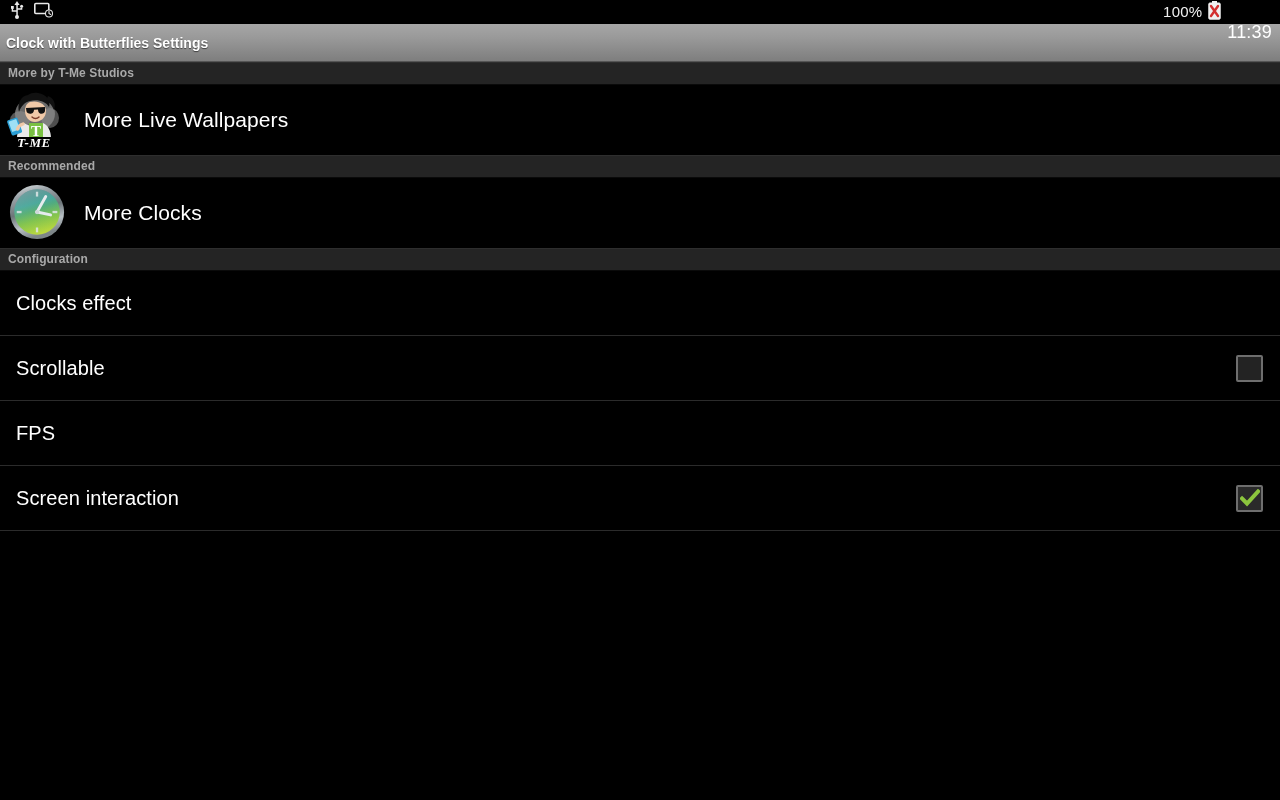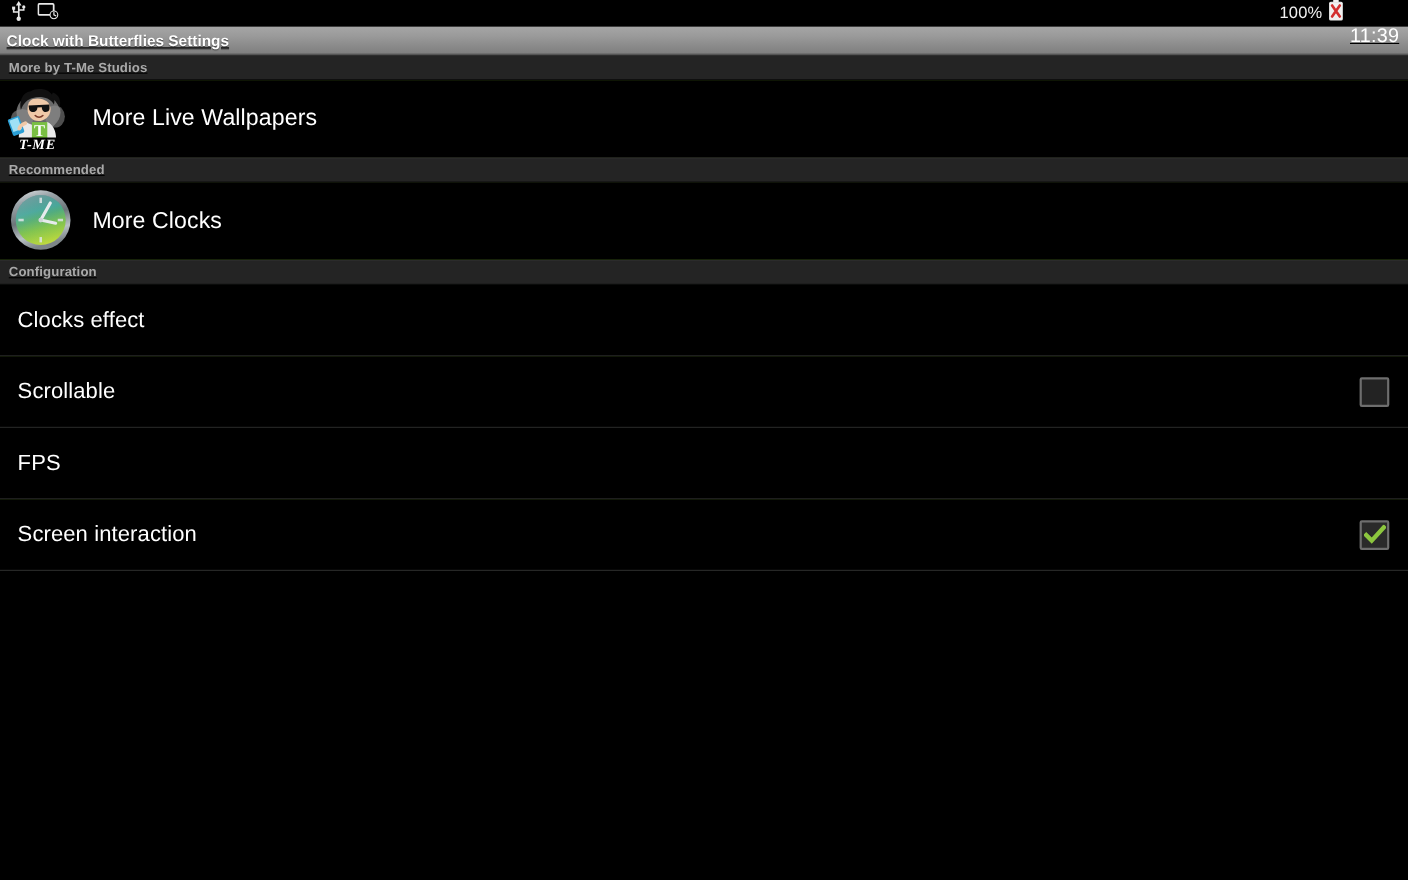--- a/index.html
+++ b/index.html
@@ -28,21 +28,21 @@
     font-size:16px;
     font-weight:400;
     letter-spacing:0.2px;
     line-height:24px;
   }
   .sb-battery-pct{ font-size:15px; color:#f0f0f0; }
   .sb-clock{ font-size:18px; color:#ffffff; padding-right:2px;margin-top:40px; }
 
   
   .titlebar{
-    height:26px;
+    height:38px;
     width:100%;
     background:linear-gradient(to bottom,#a6a6a6 0%,#9a9a9a 35%,#8b8b8b 70%,#7e7e7e 100%);
     border-bottom:1px solid #555;
     display:flex;
     align-items:center;
     padding-left:6px;
   }
   .titlebar-text{
     color:#ffffff;
     font-size:14px;
@@ -116,21 +116,21 @@
   .tme-logo{
     width:60px; height:60px;
     position:relative;
     overflow:hidden;
   }
 
   
   .clock-icon{ width:58px; height:58px; }
 
   .spacer{ background:#000; flex:1 1 auto; }
-  .screen{ display:flex; flex-direction:column; height:800px;text-decoration:underline; }
+  .screen{ display:flex; flex-direction:column; height:800px; }
 </style>
 </head>
 <body>
 
 <div class="screen">
 
   <div class="statusbar">
     <div class="sb-left">
       <span class="sb-icon">
         <svg width="14" height="18" viewBox="0 0 14 18">

